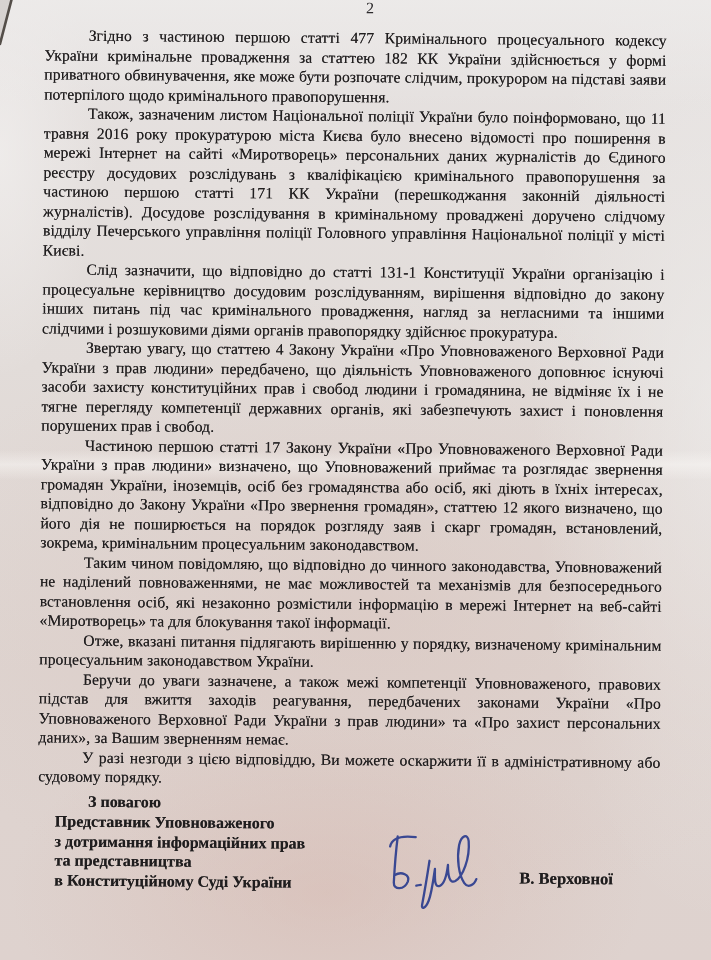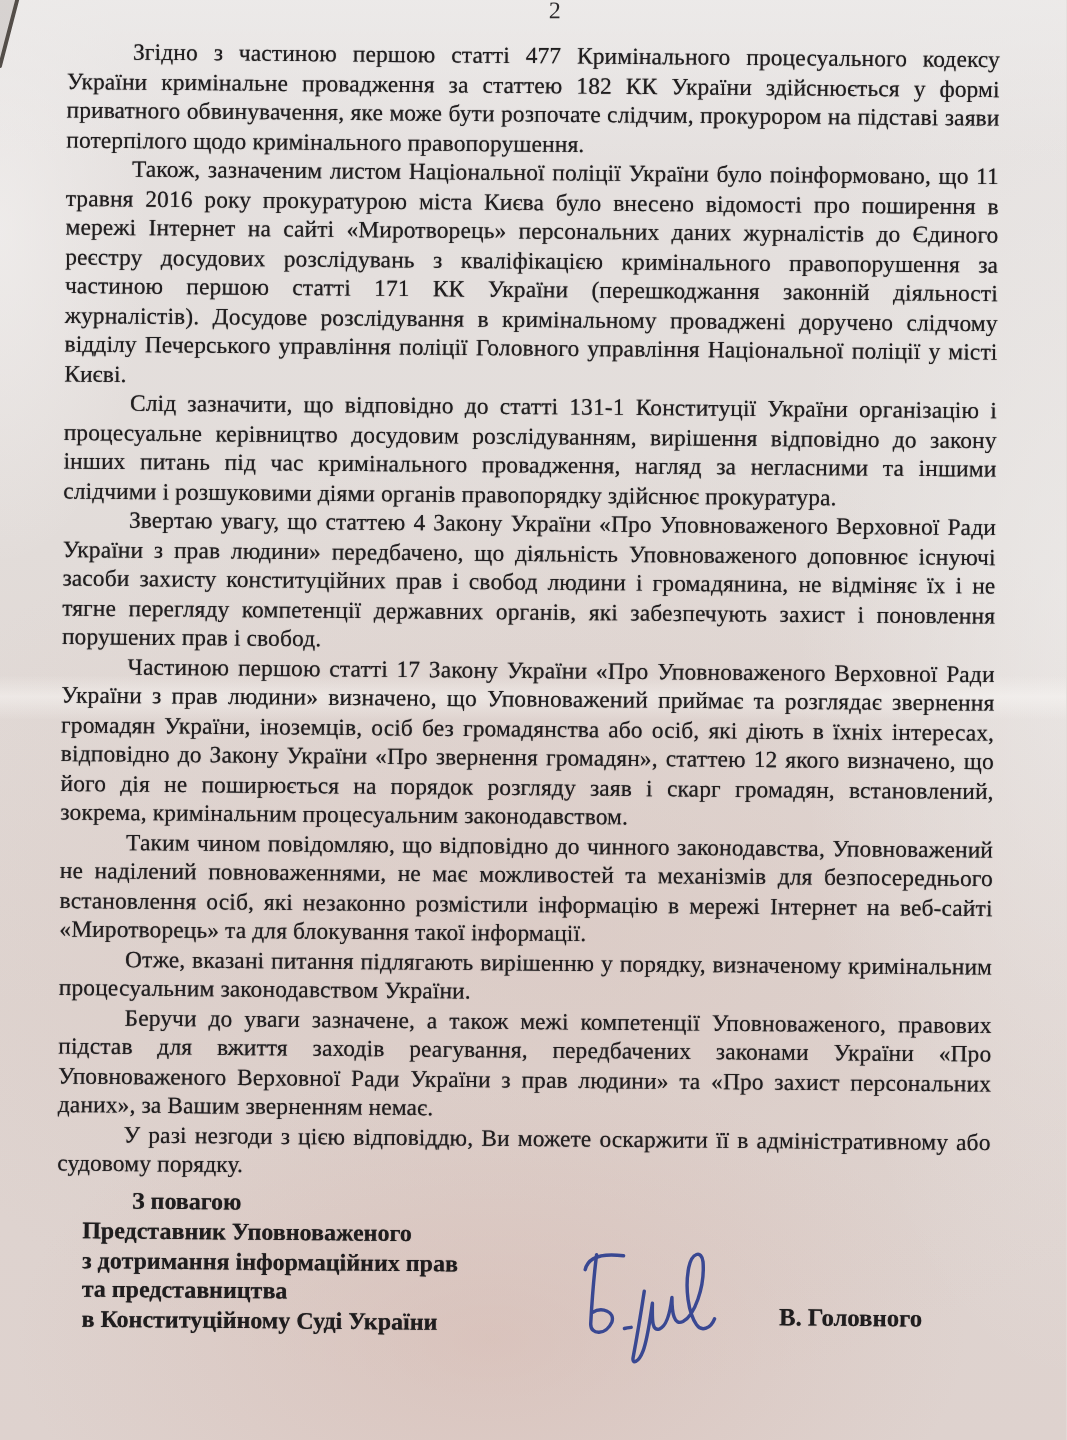--- a/index.html
+++ b/index.html
@@ -133,16 +133,16 @@
 
     <svg class="signature-svg" width="112" height="84" viewBox="0 0 112 84" aria-hidden="true">
       <g stroke="#2c3d8f" stroke-width="2.3" fill="none" stroke-linecap="round" stroke-linejoin="round" opacity="0.92">
         <path d="M5.5,19 C7,12 14,7.5 31,9.5"></path>
         <path d="M13,9 C11,26 10,44 9.5,55 C9.3,63 20,62.5 23.5,54 C26,47 17,43.5 10.5,47.5"></path>
         <path d="M32,58 C33.5,57.6 35,57.4 36.5,57.2"></path>
         <path d="M45,33 C43,47 40.5,63 38,77 C37,82 41.5,81 44.5,73 C47.5,65 49,52 50.5,41 C50.5,51 50,60 55.5,58 C60.5,56 62.5,46 63.5,37 C63.5,47 65,56 71,53 C78.5,49 85.5,30 84,13 C83,5 76.5,7 74.5,17 C72,31 74.5,47 80,55 C83.5,60 89.5,57.5 92,51"></path>
       </g>
     </svg>
 
-    <div class="signer-name">В. Головного</div>
+    <div class="signer-name">В. Верховної</div>
 
   </div>
 </div>
 
 </body></html>

